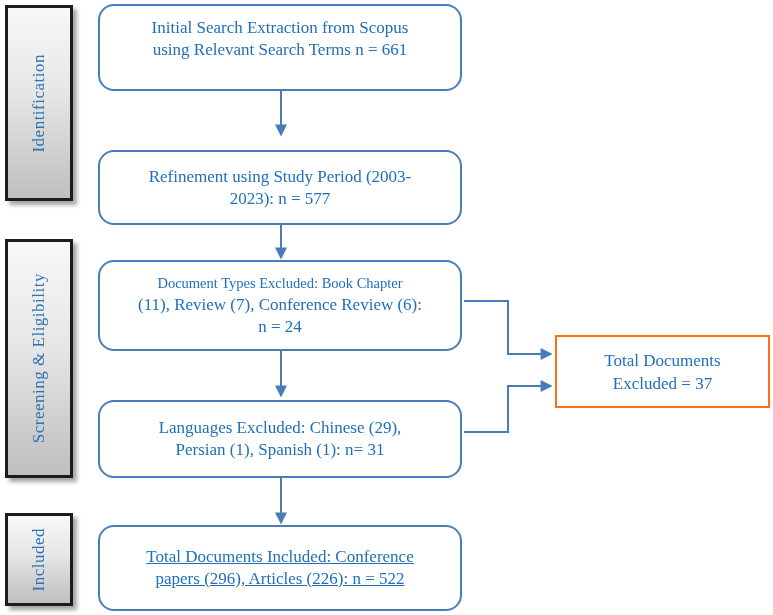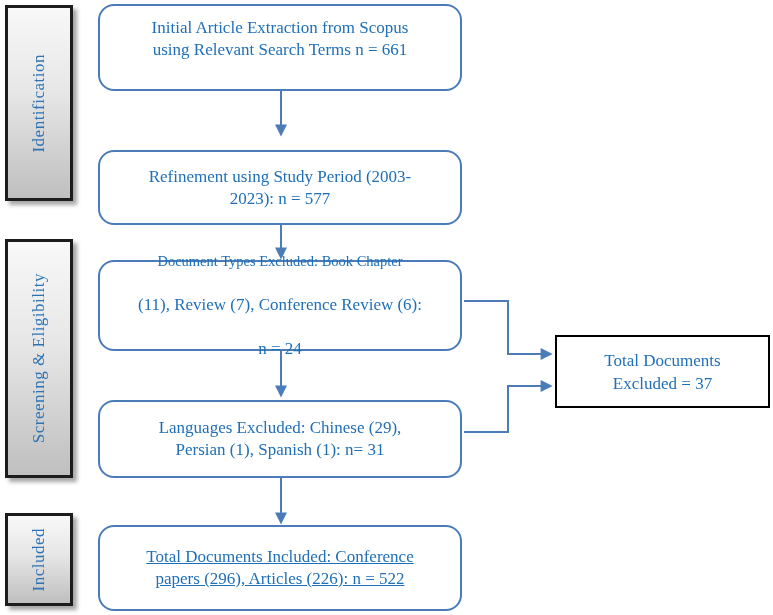--- a/index.html
+++ b/index.html
@@ -60,21 +60,21 @@
     padding: 4px 10px;
   }
   .flowbox .small-line {
     font-size: 14.5px;
     line-height: 21px;
   }
   .flowbox.top-bias { padding-bottom: 22px; }
   
   .excluded-box {
     position: absolute;
-    border: 2px solid #000000;
+    border: 2px solid #f97316;
     border-radius: 0;
     background: #ffffff;
     color: #1f6fb8;
     font-size: 17px;
     line-height: 23px;
     text-align: center;
     display: flex;
     flex-direction: column;
     align-items: center;
     justify-content: center;
@@ -106,30 +106,30 @@
     <span class="stage-label">Identification</span>
   </div>
   <div class="stage" style="left:5px; top:239px; width:68px; height:239px;">
     <span class="stage-label">Screening &amp; Eligibility</span>
   </div>
   <div class="stage" style="left:5px; top:513px; width:68px; height:93px;">
     <span class="stage-label">Included</span>
   </div>
 
   <div class="flowbox top-bias" style="left:98px; top:4px; width:364px; height:87px;">
-    <div>Initial Article Extraction from Scopus</div>
+    <div>Initial Search Extraction from Scopus</div>
     <div>using Relevant Search Terms n = 661</div>
   </div>
 
   <div class="flowbox" style="left:98px; top:138px; width:364px; height:75px;margin-top:12px;">
     <div>Refinement using Study Period (2003-</div>
     <div>2023): n = 577</div>
   </div>
 
-  <div class="flowbox" style="left:98px; top:260px; width:364px; height:91px;gap:22px;">
+  <div class="flowbox" style="left:98px; top:260px; width:364px; height:91px;">
     <div class="small-line">Document Types Excluded: Book Chapter</div>
     <div>(11), Review (7), Conference Review (6):</div>
     <div>n = 24</div>
   </div>
 
   <div class="flowbox" style="left:98px; top:400px; width:364px; height:78px;">
     <div>Languages Excluded: Chinese (29),</div>
     <div>Persian (1), Spanish (1): n= 31</div>
   </div>
 

